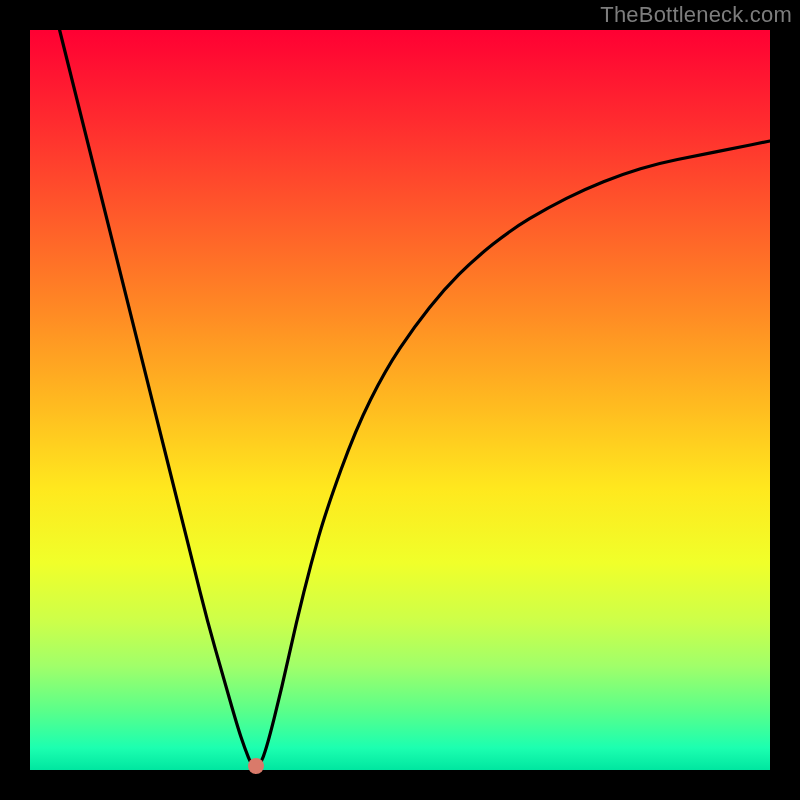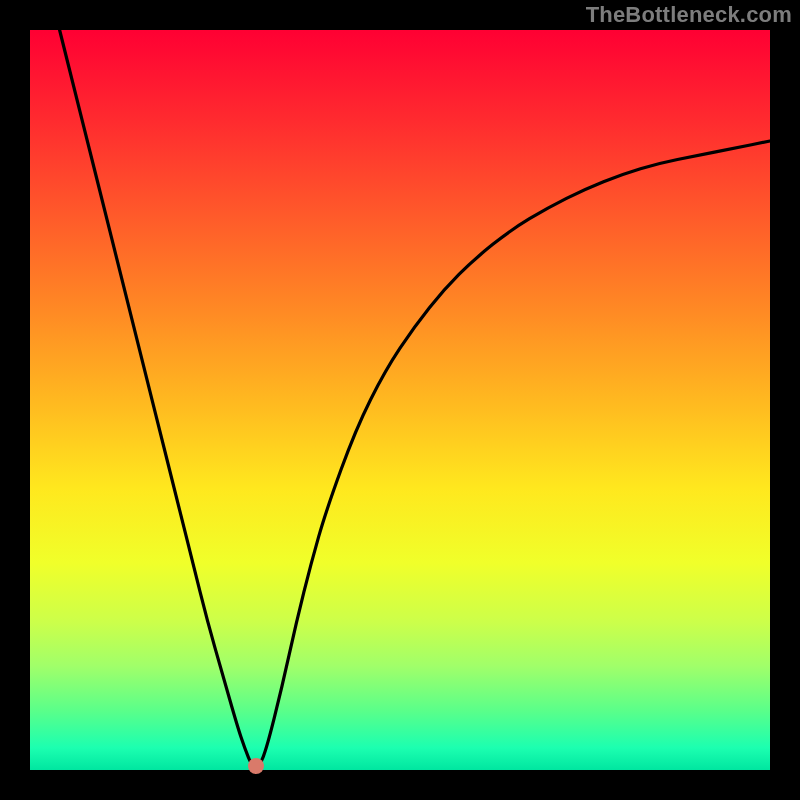--- a/index.html
+++ b/index.html
@@ -15,21 +15,21 @@
     position: relative;
     width: 800px;
     height: 800px;
     background: #000;
   }
   .watermark {
     position: absolute;
     top: 2px;
     right: 8px;
     font-size: 22px;
-    font-weight: 700;
+    font-weight: 400;
     color: #7d7d7d;
     letter-spacing: 0.2px;
     z-index: 5;
   }
   .plot-area {
     position: absolute;
     left: 30px;
     top: 30px;
     width: 740px;
     height: 740px;

